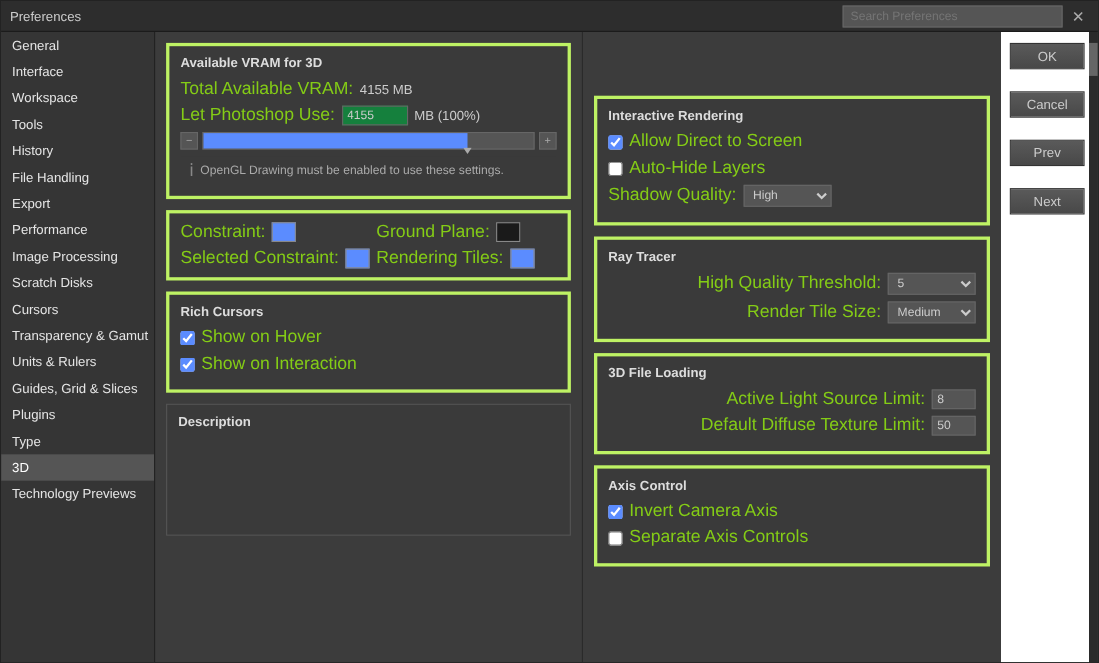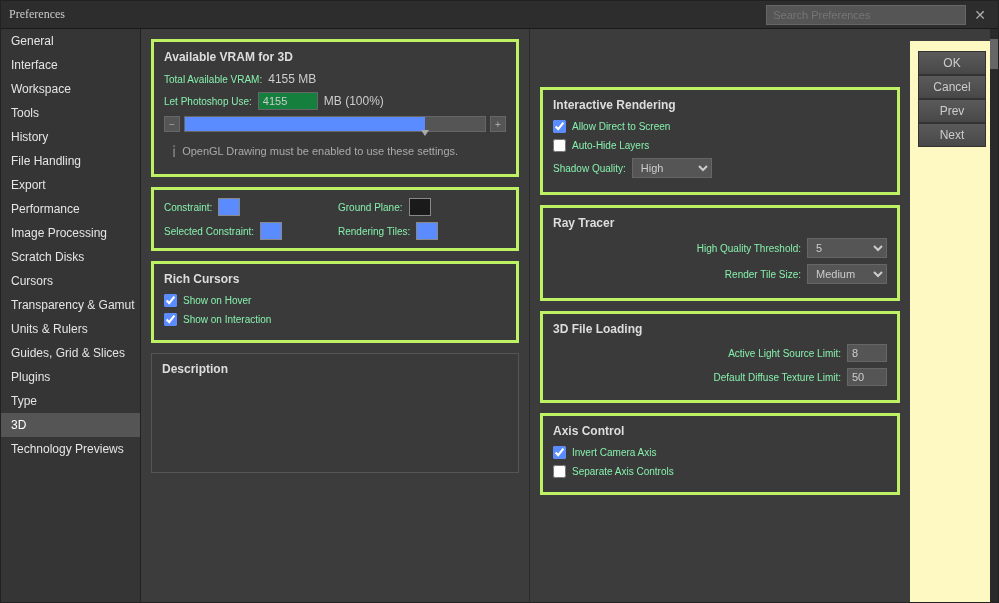--- a/index.html
+++ b/index.html
@@ -30,21 +30,20 @@
       justify-content: space-between;
       padding: 0 8px;
       border-bottom: 1px solid #1a1a1a;
       flex-shrink: 0;
     }
 
     .title-bar-left {
       display: flex;
       align-items: center;
       gap: 6px;
-      font-family: Liberation Serif, serif;
     }
 
     .title-text {
       color: #ccc;
       font-size: 12px;
     }
 
     .title-bar-right {
       display: flex;
       align-items: center;
@@ -111,24 +110,23 @@
       overflow-y: auto;
       flex-shrink: 0;
       margin-top: 48px;
     }
 
     .buttons-panel {
       width: 80px;
       padding: 10px 8px;
       display: flex;
       flex-direction: column;
-      gap: 0;
+      gap: 20px;
       flex-shrink: 0;
-      background: #fef9c3;
-      margin-top: 12px;
+      background: #ffffff;
     }
 
     
     .section-box {
       border: 3px solid #bef264;
       margin-bottom: 10px;
       padding: 8px 10px;
       background: #3a3a3a;
     }
 
@@ -140,22 +138,22 @@
     }
 
     .row {
       display: flex;
       align-items: center;
       margin-bottom: 6px;
       gap: 6px;
     }
 
     .label {
-      color: #86efac;
-      font-size: 10px;
+      color: #84cc16;
+      font-size: 16px;
       white-space: nowrap;
       text-align: right;
     }
 
     .value-text {
       color: #ccc;
       font-size: 12px;
     }
 
     .input-field {

